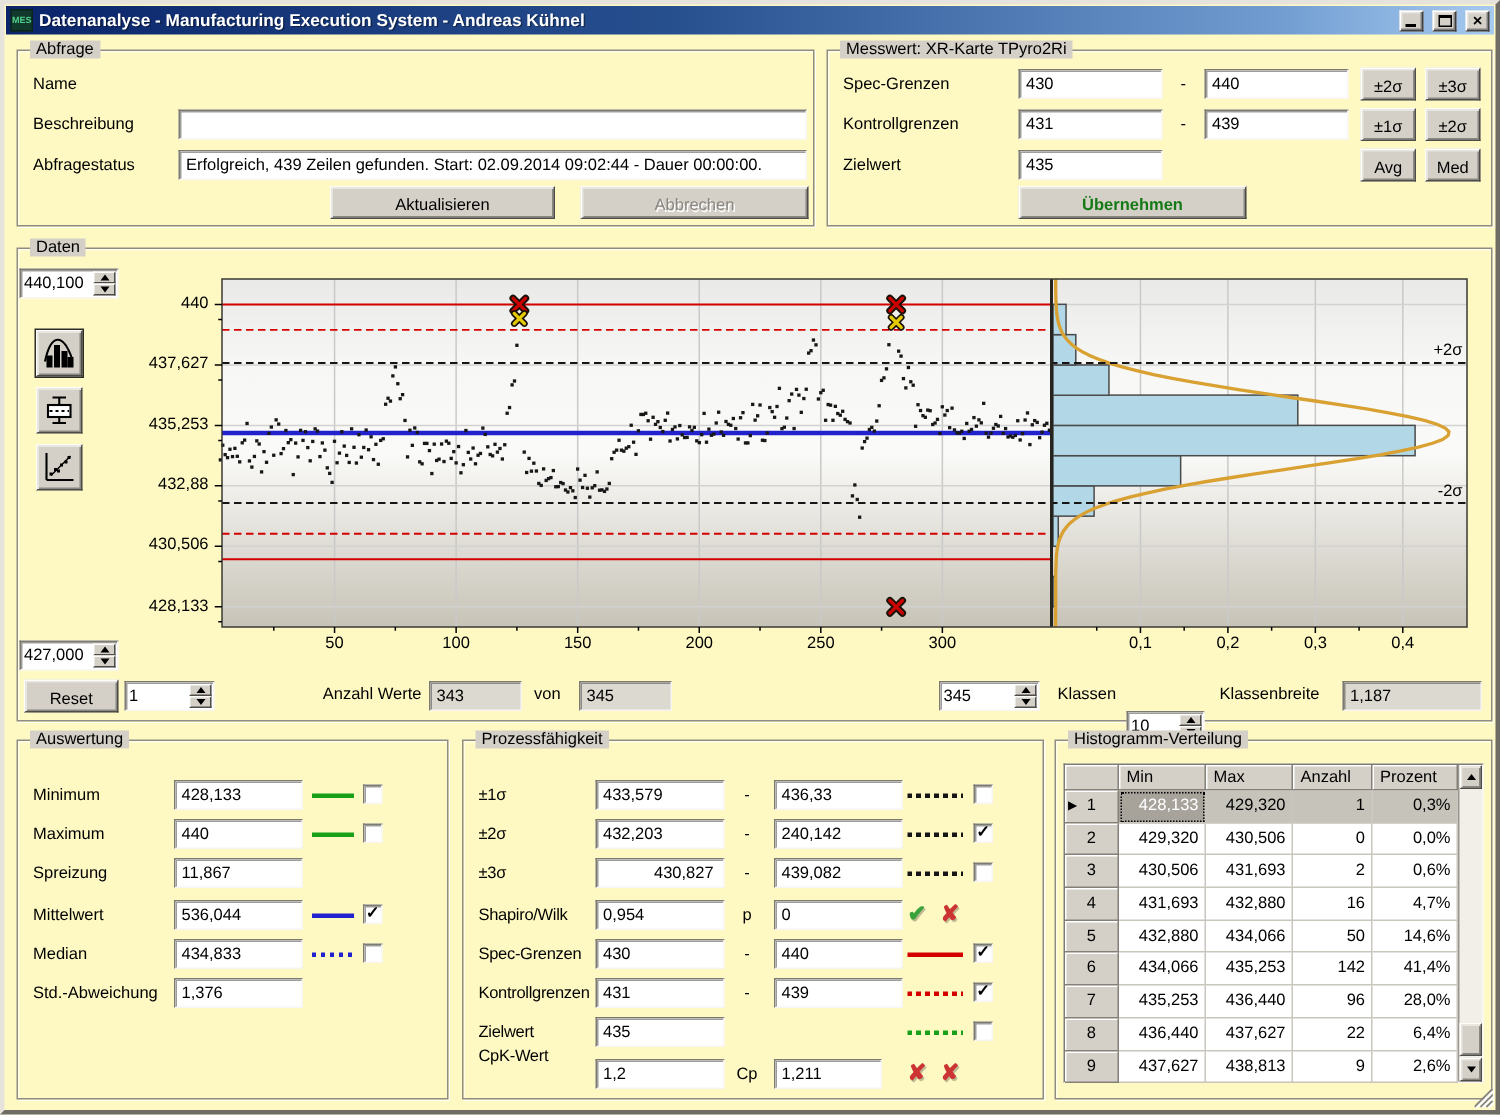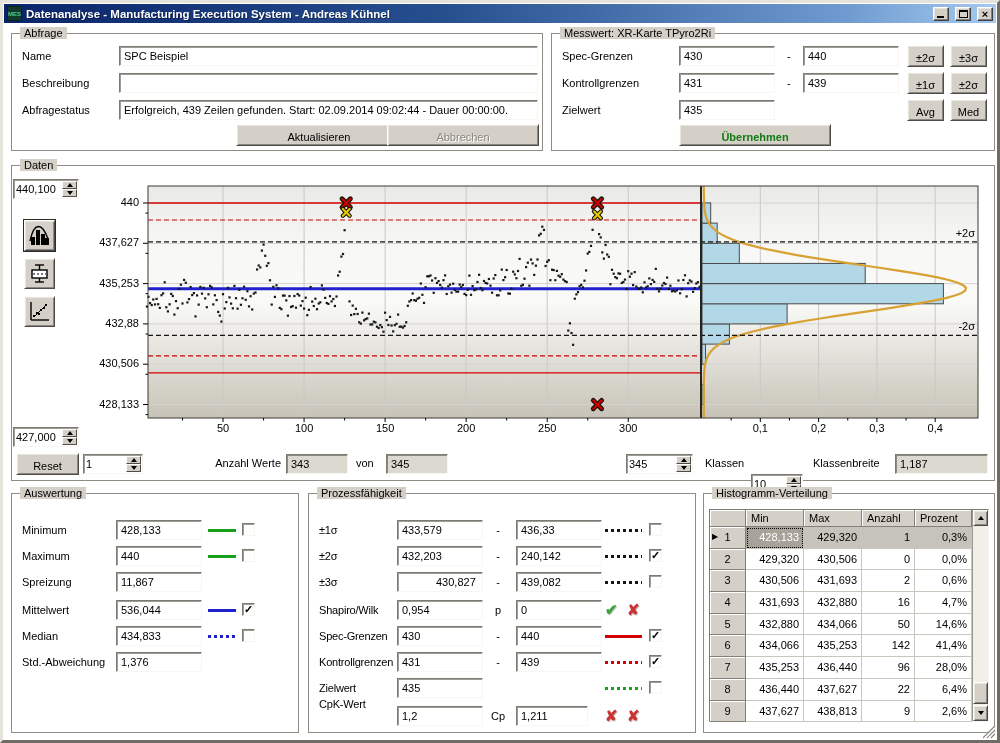--- a/index.html
+++ b/index.html
@@ -1,17 +1,17 @@
 <!DOCTYPE html>
 <html><head>
 <meta charset="utf-8">
 <style>
   html,body{margin:0;padding:0;background:#9aa8b8;}
   *{box-sizing:border-box;}
-  .window{position:relative;width:1000px;height:743px;background:#ffffff;
+  .window{position:relative;width:1000px;height:743px;background:#fef9c3;
     border:3px solid;border-color:#e6e3dd #6f6c66 #6f6c66 #e6e3dd;
     font-family:"Liberation Sans",sans-serif;font-size:11px;color:#000;overflow:hidden;}
   .titlebar{position:absolute;left:1px;top:1px;right:1px;height:19px;
     background:linear-gradient(90deg,#0a246a 0%,#27508f 45%,#6f9bd0 85%,#a6caf0 100%);
     display:flex;align-items:center;padding:0 3px;gap:4px;}
   .titletext{color:#fff;font-weight:bold;font-size:11.5px;white-space:nowrap;flex:1;
     text-shadow:1px 1px 0 rgba(0,0,0,.4);}
   .appicon{width:15px;height:15px;background:#123a2c;border:1px solid #0a241c;color:#4fd08a;
     font-size:6px;font-weight:bold;display:flex;align-items:center;justify-content:center;}
   .wbtn{width:16px;height:14px;background:#d4d0c8;border:1px solid;border-color:#fff #404040 #404040 #fff;
@@ -85,26 +85,25 @@
         <div class="maxgl"></div>
       </div>
     <div class="wbtn">
         <div class="xgl">×</div>
       </div>
   </div>
 
   <div class="group" style="left:8px;top:30px;width:532px;height:118px;">
     <span class="legend">Abfrage</span>
     <span class="lbl" style="left:10px;top:16px;">Name</span>
-    <input class="field" style="left: 107px; top: 12px; width: 419px;" value="SPC Beispiel">
     <span class="lbl" style="left:10px;top:43px;">Beschreibung</span>
     <input class="field" style="left: 107px; top: 39px; width: 419px;" value="">
     <span class="lbl" style="left:10px;top:70px;">Abfragestatus</span>
     <div class="field" style="left:107px;top:66px;width:419px;">Erfolgreich, 439 Zeilen gefunden. Start: 02.09.2014 09:02:44 - Dauer 00:00:00.</div>
-    <button class="btn" style="left:224px;top:90px;width:166px;height:22px;">Aktualisieren</button>
+    <button class="btn" style="left:208px;top:90px;width:150px;height:22px;">Aktualisieren</button>
     <button class="btn disabled" style="left:375px;top:90px;width:152px;height:22px;">Abbrechen</button>
   </div>
 
   <div class="group" style="left:548px;top:30px;width:444px;height:118px;">
     <span class="legend">Messwert: XR-Karte TPyro2Ri</span>
     <span class="lbl" style="left:10px;top:16px;">Spec-Grenzen</span>
     <input class="field" style="left: 127px; top: 12px; width: 96px;" value="430">
     <span class="lbl" style="left:235px;top:16px;">-</span>
     <input class="field" style="left: 251px; top: 12px; width: 96px;" value="440">
     <button class="btn" style="left:355px;top:11px;width:37px;height:22px;">±2σ</button>

